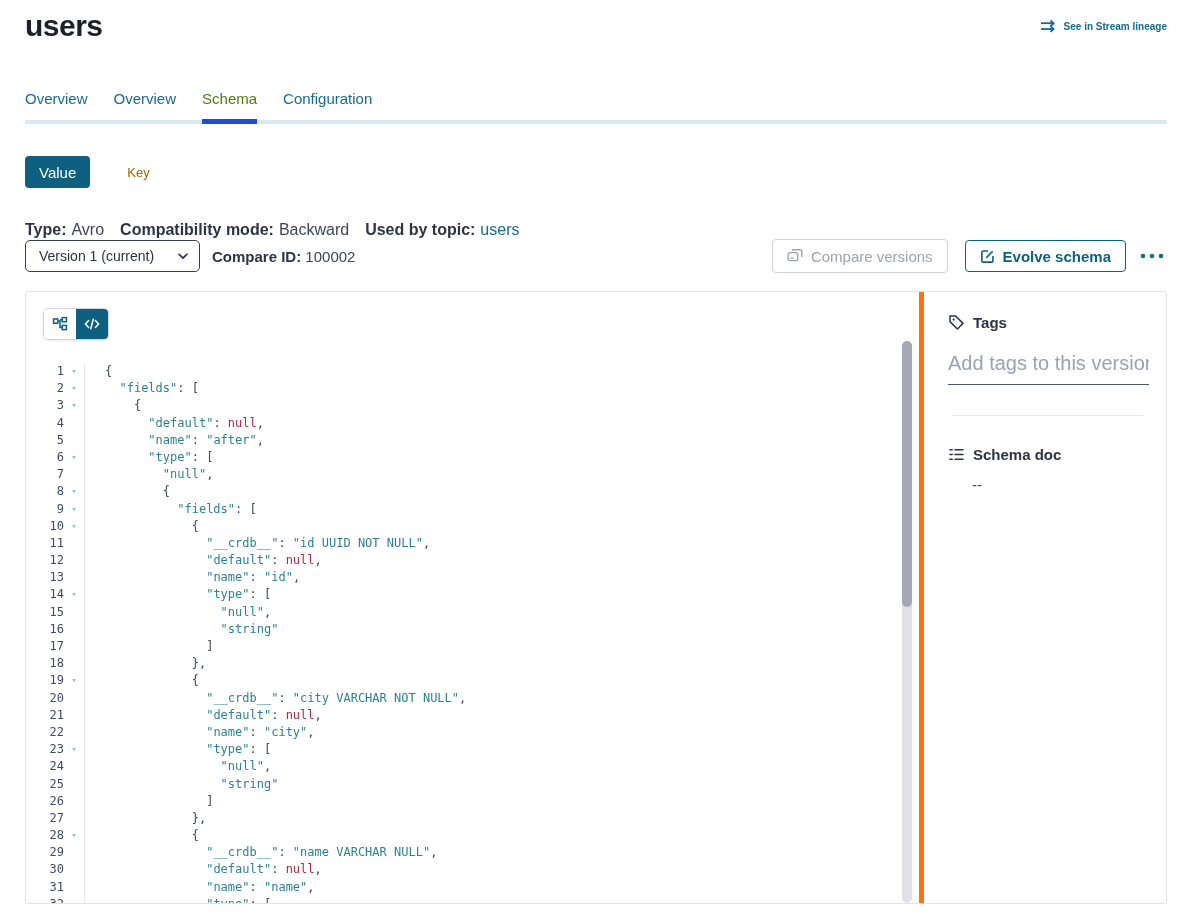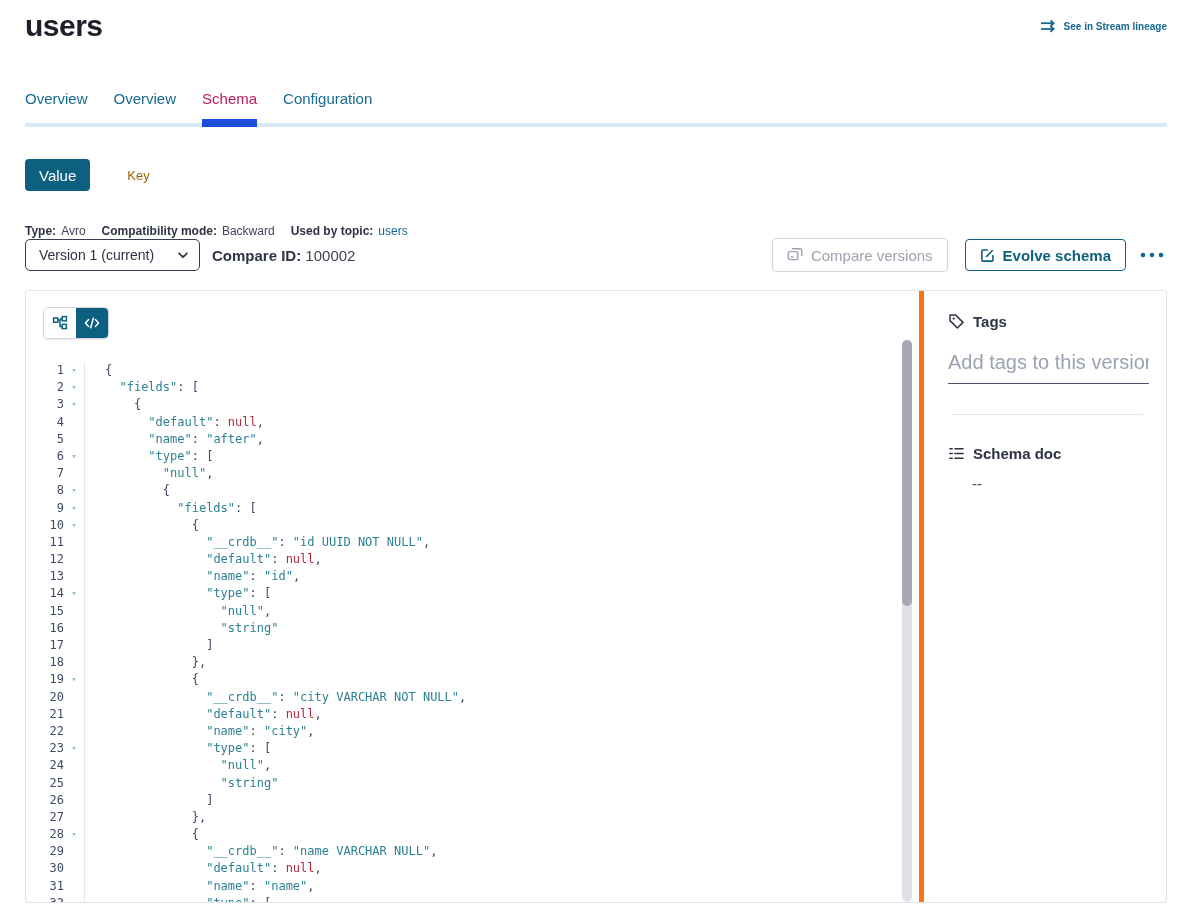--- a/index.html
+++ b/index.html
@@ -12,29 +12,29 @@
   .page { padding:0 22px 0 25px; }
 
   
   .header-row { display:flex; justify-content:space-between; align-items:center; margin-top:8px; height:36px; }
   .page-title { font-size:30px; font-weight:700; color:#1d2029; letter-spacing:-0.5px; margin:0; }
   .lineage-link { display:flex; align-items:center; gap:7px; color:#16698f; font-size:10px; font-weight:600; cursor:pointer; }
 
   
   .tabs { display:flex; gap:26px; margin-top:46px; border-bottom:4px solid #d7eaf4; }
   .tab { font-size:15px; color:#176a92; padding-bottom:12px; cursor:pointer; }
-  .tab.active { color:#be185d; border-bottom:8px solid #1d4ed8; margin-bottom:-4px; }
+  .tab.active { color:#4d7c0f; border-bottom:5px solid #1d4ed8; margin-bottom:-4px; }
 
   
   .vk-row { display:flex; align-items:center; gap:37px; margin-top:32px; }
   .btn-value { background:#0d607f; color:#fff; border:none; font-size:15px; border-radius:4px; height:32px; padding:0 14px; font-family:inherit; cursor:pointer; }
   .key-link { color:#a16207; font-size:13px; font-weight:500; cursor:pointer; }
 
   
-  .meta-row { display:flex; align-items:center; margin-top:33px; font-size:12px; }
+  .meta-row { display:flex; align-items:center; margin-top:33px; font-size:16px; }
   .meta-row b { color:#2e3344; font-weight:700; }
   .meta-row .val { color:#40455a; margin-left:5px; }
   .meta-row .sep { width:16px; }
   .meta-link { color:#17698f; margin-left:5px; cursor:pointer; }
 
   
   .controls-row { display:flex; align-items:center; }
   .select-wrap { position:relative; }
   select.version { appearance:none; -webkit-appearance:none;
     width:175px; height:32px; font-size:14px; color:#2e3344; font-family:inherit;

